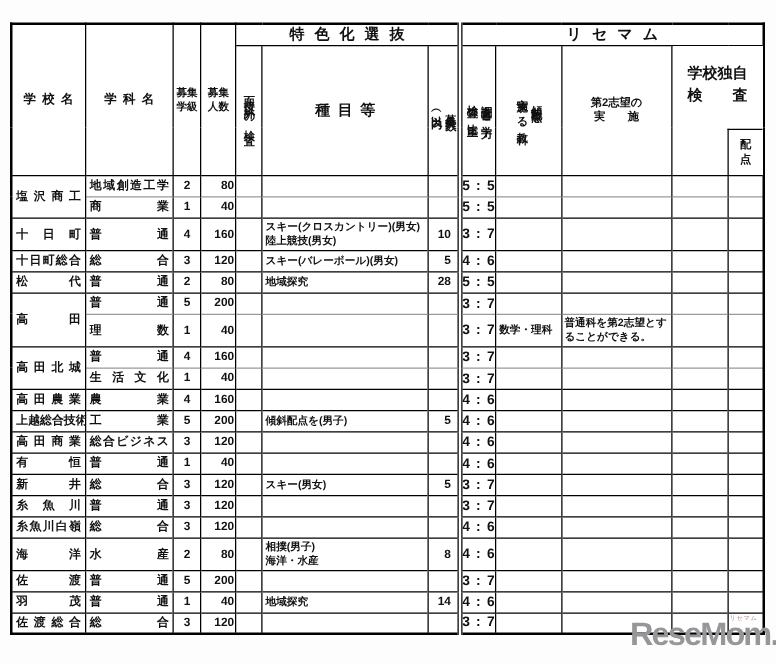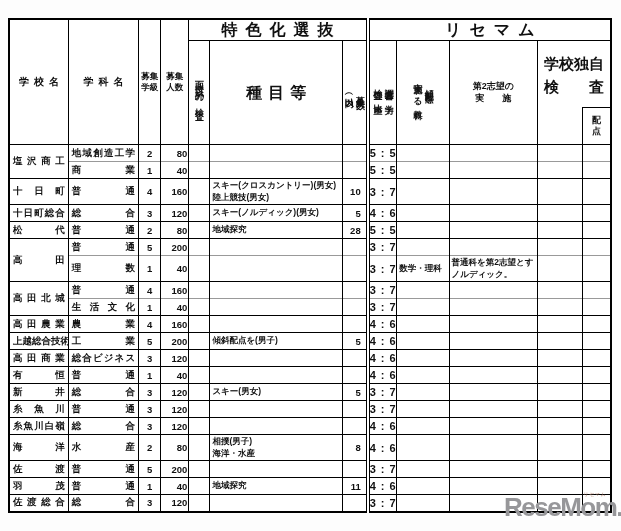--- a/index.html
+++ b/index.html
@@ -12,33 +12,33 @@
     background:#fff; color:#111; font-weight:bold; }
 
   th { border:1px solid #000; font-weight:bold; text-align:center; vertical-align:middle;
        font-size:9px; line-height:1.25; background:#fff; }
   td { border-left:1px solid #000; border-right:1px solid #000; vertical-align:middle;
        font-size:9px; overflow:hidden; white-space:nowrap; }
 
   tr.group-start td { border-top:1.5px solid #000; }
   tr.sub-row td     { border-top:1px solid #999; }
 
-  .band { font-size:16px; letter-spacing:8px; padding-left:8px;margin-top:36px; }
+  .band { font-size:12px; letter-spacing:8px; padding-left:8px;margin-top:36px; }
   .name-hd { font-size:10px; letter-spacing:5px; padding-left:5px; }
   .small-hd { font-size:8.5px; line-height:1.3; }
 
   .vtext { writing-mode:vertical-rl; display:inline-block; font-size:9px;
            letter-spacing:3.5px; line-height:1.15; }
   .v2 { writing-mode:vertical-rl; display:inline-block; }
   .v2 span { display:block; font-size:9px; letter-spacing:1.5px; line-height:1.25; }
 
   th.dbl, td.dbl { border-left:4px double #000; }
 
   th.orig-hd { position:relative; vertical-align:top; }
-  .orig-label { padding-top:12px; font-size:15px; line-height:1.5; }
+  .orig-label { padding-top:12px; font-size:12px; line-height:1.5; }
   .haiten-box { position:absolute; right:0; bottom:0; width:28px; height:37px;
     border-left:1px solid #000; border-top:1px solid #000;
     display:flex; flex-direction:column; align-items:center; justify-content:center;
     font-size:9px; line-height:1.25; }
   
   td.jwrap { padding:0; }
   .jinner { display:flex; justify-content:space-between; align-items:center;
     padding:0 3px; width:100%; height:100%; }
   td.school { font-size:9.5px; }
   td.dept   { font-size:9.5px; }
@@ -220,21 +220,21 @@
           <td class="dept jwrap">
             <div class="jinner">
               <span>総</span>
               <span>合</span>
             </div>
           </td>
           <td class="cnum">3</td>
           <td class="rnum">120</td>
           <td class="exam"></td>
           <td class="events">
-            <div>スキー(ノルディック)(男女)</div>
+            <div>スキー(バレーボール)(男女)</div>
           </td>
           <td class="quota">5</td>
           <td class="ratio dbl">4 : 6</td>
           <td class="weighted"></td>
           <td class="second"></td>
           <td class="orig"></td>
           <td class="haiten"></td>
         </tr>
         <tr class="group-start" style="height: 17px;">
           <td class="school jwrap" rowspan="1">
@@ -295,21 +295,21 @@
           </td>
           <td class="cnum">1</td>
           <td class="rnum">40</td>
           <td class="exam"></td>
           <td class="events"></td>
           <td class="quota"></td>
           <td class="ratio dbl">3 : 7</td>
           <td class="weighted">数学・理科</td>
           <td class="second">
             <div>普通科を第2志望とす</div>
-            <div>ノルディック。</div>
+            <div>ることができる。</div>
           </td>
           <td class="orig"></td>
           <td class="haiten"></td>
         </tr>
         <tr class="group-start" style="height: 17px;">
           <td class="school jwrap" rowspan="2">
             <div class="jinner">
               <span>高</span>
               <span>田</span>
               <span>北</span>
@@ -604,21 +604,21 @@
               <span>普</span>
               <span>通</span>
             </div>
           </td>
           <td class="cnum">1</td>
           <td class="rnum">40</td>
           <td class="exam"></td>
           <td class="events">
             <div>地域探究</div>
           </td>
-          <td class="quota">11</td>
+          <td class="quota">14</td>
           <td class="ratio dbl">4 : 6</td>
           <td class="weighted"></td>
           <td class="second"></td>
           <td class="orig"></td>
           <td class="haiten"></td>
         </tr>
         <tr class="group-start" style="height: 17px;">
           <td class="school jwrap" rowspan="1">
             <div class="jinner">
               <span>佐</span>

